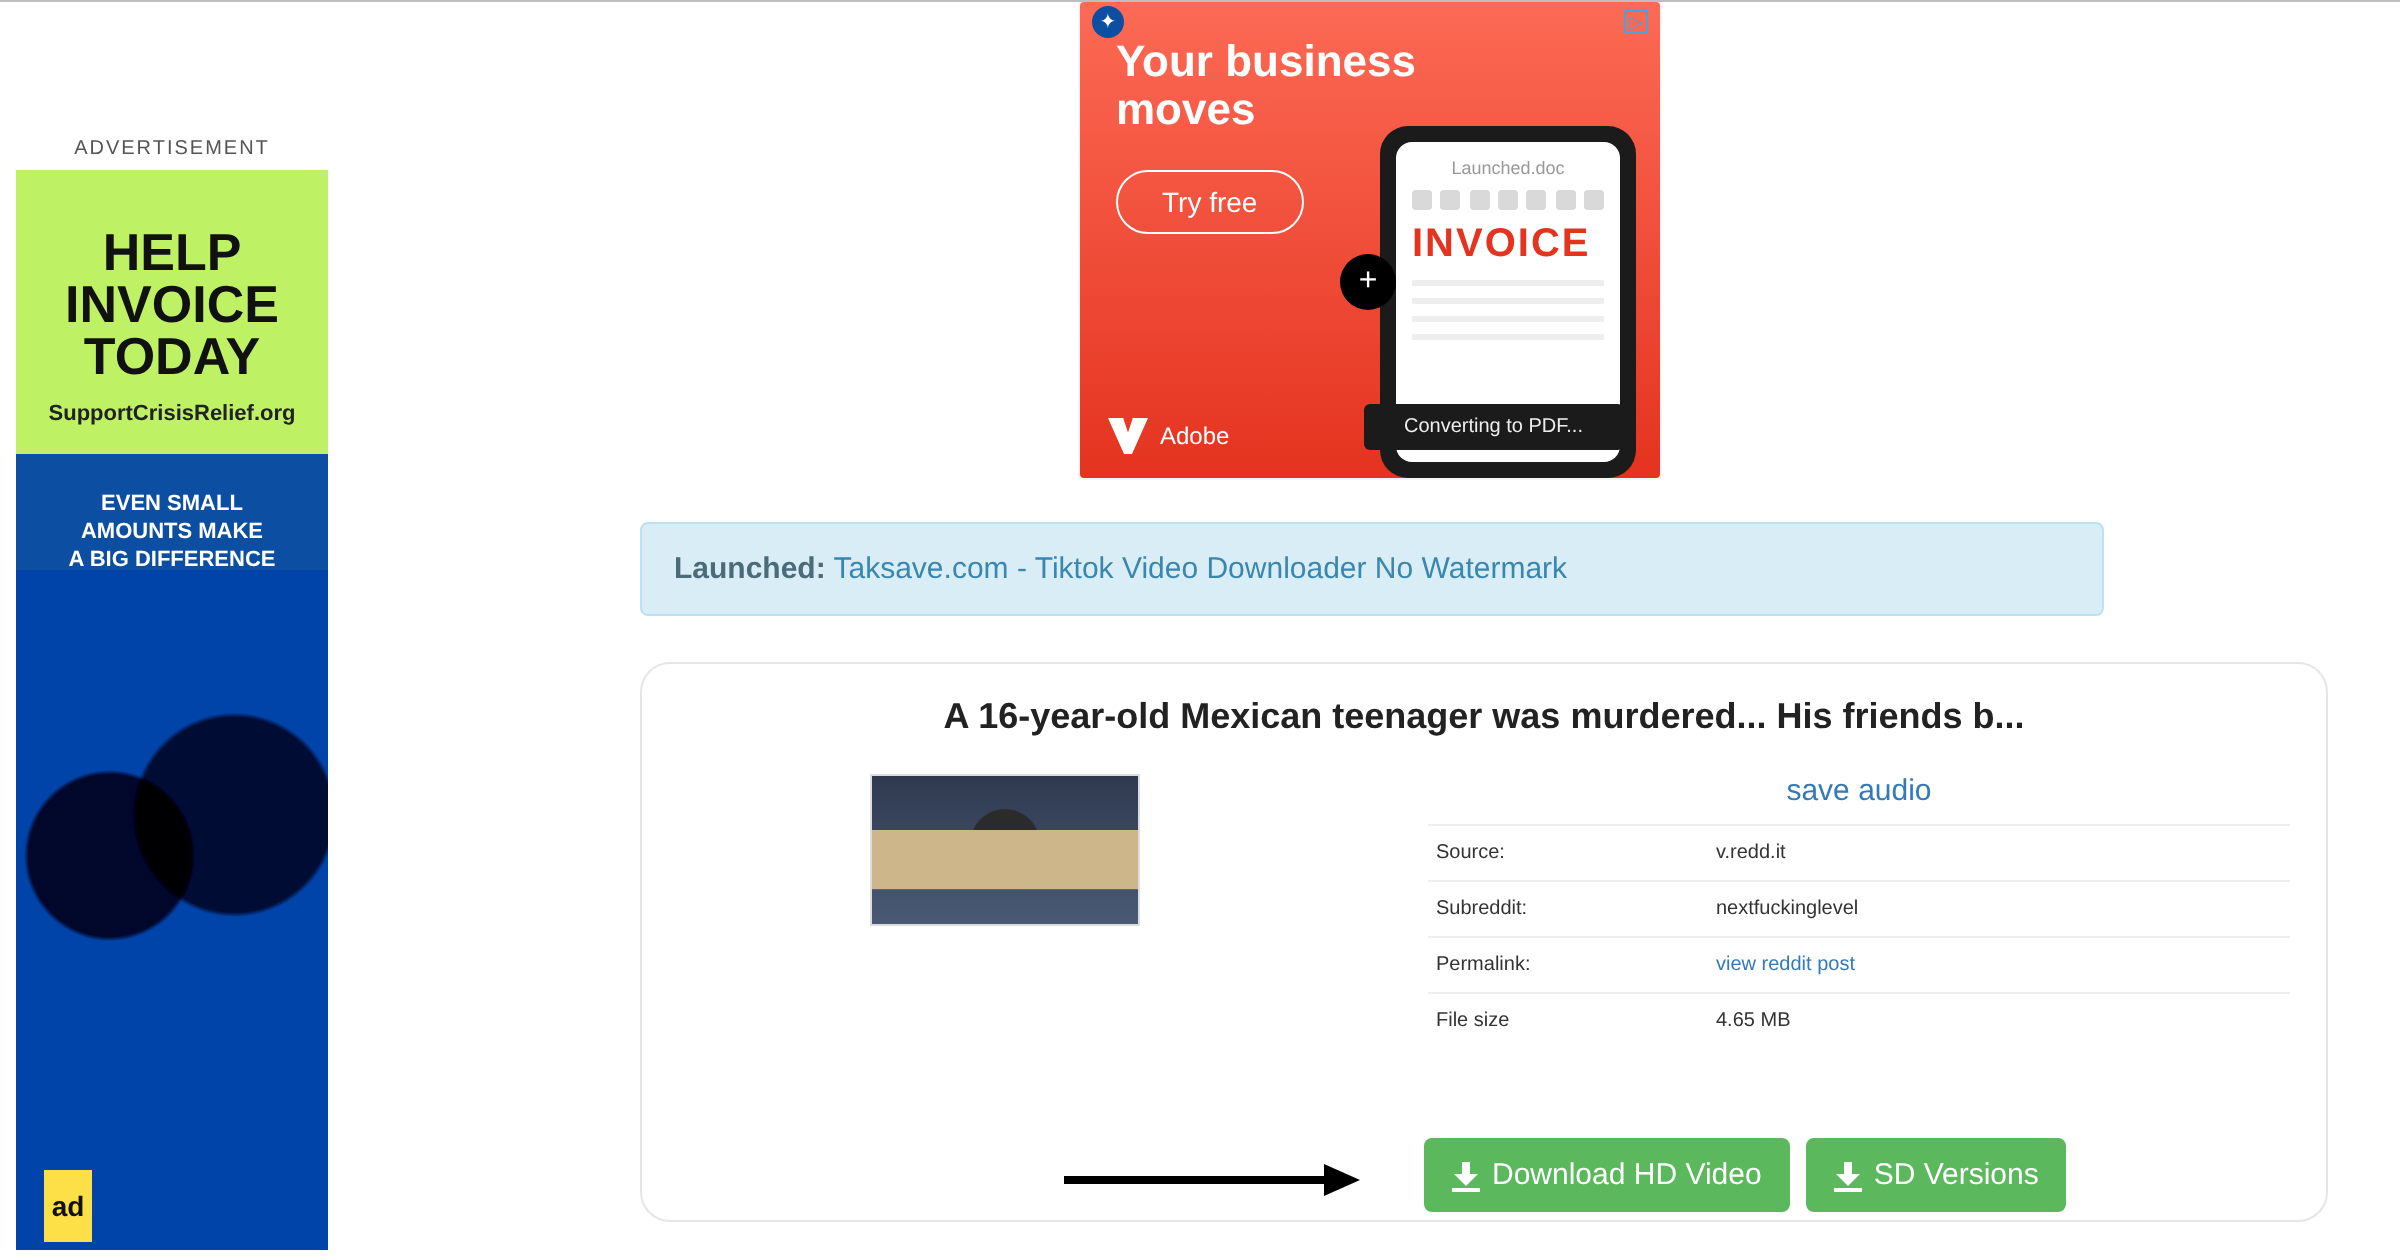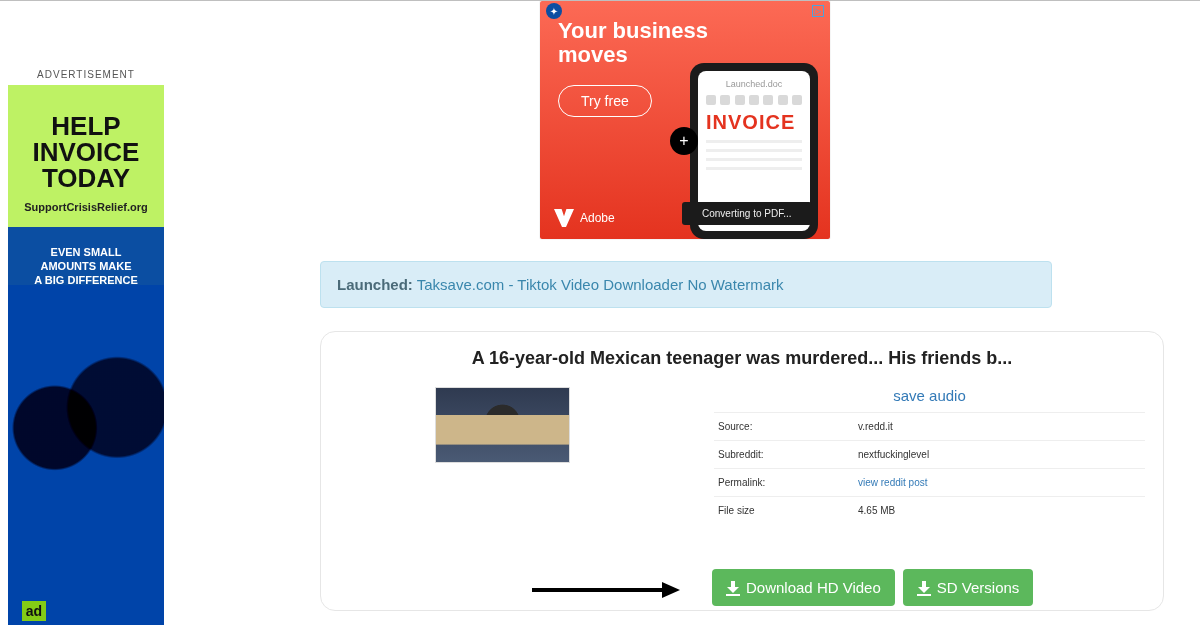--- a/index.html
+++ b/index.html
@@ -61,22 +61,22 @@
     left: 0; right: 0; top: 200px; bottom: 0;
     background:
       radial-gradient(circle at 30% 42%, rgba(0,0,0,.65) 0 18%, transparent 19%),
       radial-gradient(circle at 70% 36%, rgba(0,0,0,.6) 0 20%, transparent 21%),
       linear-gradient(#0b4ea2,#0b4ea2);
     filter: contrast(120%);
   }
   .ad-corner {
     position: absolute;
     left: 14px; bottom: 4px;
-    width: 24px; height: 20px;
-    background: #84cc16;
+    width: 24px; height: 36px;
+    background: #fde047;
     color: #111;
     font-weight: 900;
     font-size: 14px;
     display: flex; align-items: center; justify-content: center;
   }
 
   
   .topad {
     position: absolute;
     left: 540px; top: 0;

